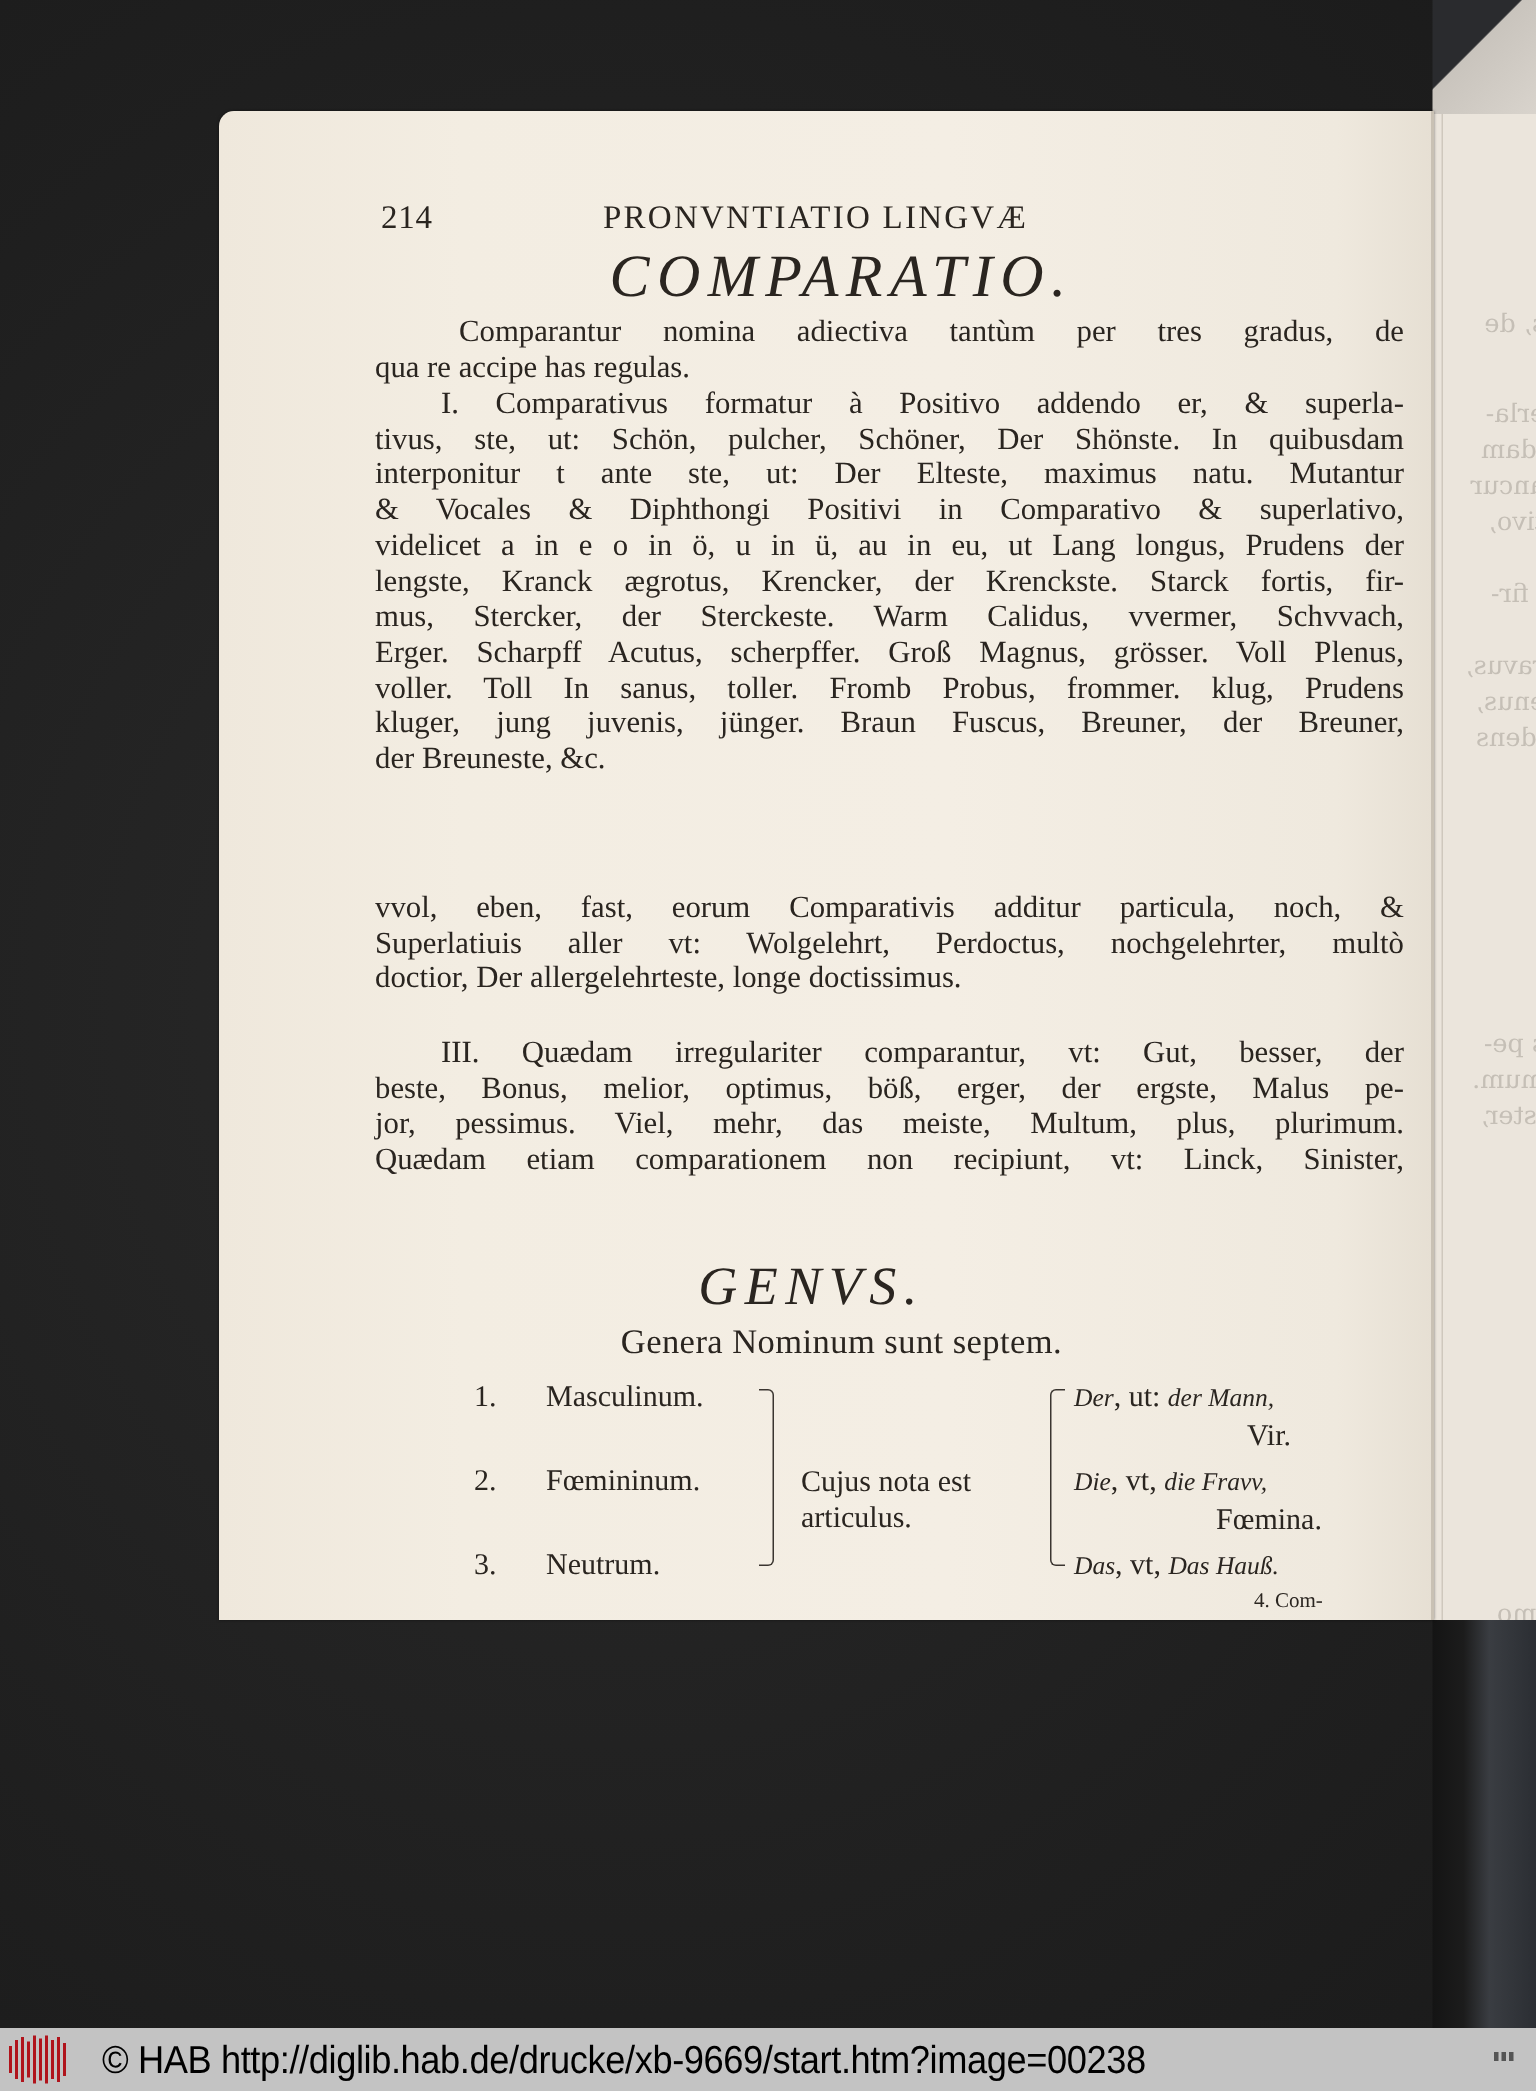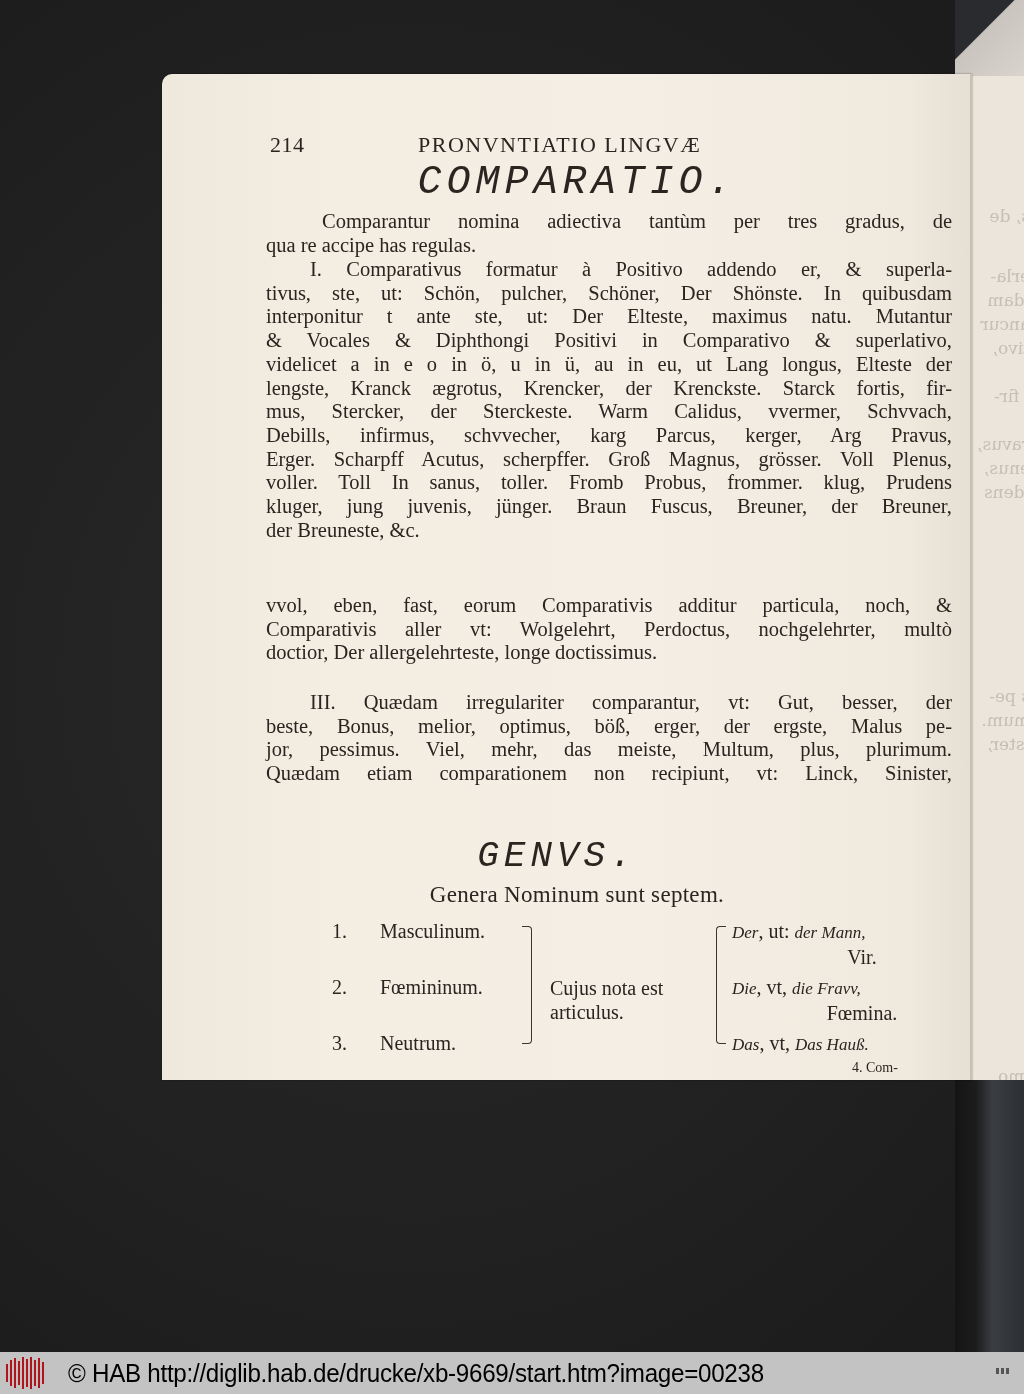--- a/index.html
+++ b/index.html
@@ -37,38 +37,37 @@
       position: absolute; left: 14px; width: 60px;
       font-family: "DejaVu Serif", serif; font-size: 17px; color: #b9b3aa;
       transform: scaleX(-1); white-space: nowrap; opacity: 0.75;
     }
     
     .page {
       position: absolute; left: 146px; top: 74px; width: 810px; height: 1006px;
       background: linear-gradient(90deg, #efe8dc 0%, #f3ede2 20%, #f4eee4 60%, #efe9de 92%, #e6dfd3 100%);
       border-top-left-radius: 10px;
       box-shadow: 0 0 2px rgba(0,0,0,0.5);
-      margin-left: 16px;
     }
     .gutter-line {
       position: absolute; right: 0; top: 0; width: 2px; height: 100%;
       background: #c9c1b4;
     }
     .running-head {
       position: absolute; top: 58px; left: 0; width: 100%; height: 30px;
     }
     .page-number {
       position: absolute; left: 108px; top: 0; font-size: 22px; letter-spacing: 0.5px;
     }
     .running-title {
       position: absolute; left: 256px; top: 0; font-size: 22px; letter-spacing: 1.5px;
     }
     .section-title {
       position: absolute; left: 0; width: 100%; text-align: center;
-      font-style: italic; font-size: 40px; letter-spacing: 5px; font-family: Liberation Mono, monospace;
+      font-style: italic; font-size: 40px; letter-spacing: 5px;
     }
     .section-title.comparatio { top: 86px; left: 10px; }
     .section-title.genus { top: 762px; left: -10px; font-size: 36px; }
     .body-text {
       position: absolute; left: 104px; width: 686px;
       font-size: 20.5px; line-height: 23.7px; text-align: justify;
     }
     .body-text .line { display: block; white-space: nowrap; text-align-last: justify; text-align: justify; }
     .body-text .line.last { text-align-last: left; }
     .body-text .indent { padding-left: 56px; }
@@ -160,33 +159,32 @@
     <div class="body-text intro">
       <span class="line indent">Comparantur nomina adiectiva tantùm per tres gradus, de</span>
       <span class="line last">qua re accipe has regulas.</span>
     </div>
 
     <div class="body-text rule1">
       <span class="line indent-s">I.  Comparativus formatur à Positivo addendo er, &amp; superla-</span>
       <span class="line">tivus, ste, ut: Schön, pulcher, Schöner, Der Shönste. In quibusdam</span>
       <span class="line">interponitur t ante ste, ut: Der Elteste, maximus natu. Mutantur</span>
       <span class="line">&amp; Vocales &amp; Diphthongi Positivi in Comparativo &amp; superlativo,</span>
-      <span class="line">videlicet a in e o in ö, u in ü, au in eu, ut Lang longus, Elteste der</span>
+      <span class="line">videlicet a in e o in ö, u in ü, au in eu, ut Lang longus, Prudens der</span>
       <span class="line">lengste, Kranck ægrotus, Krencker, der Krenckste. Starck fortis, fir-</span>
       <span class="line">mus, Stercker, der Sterckeste. Warm Calidus, vvermer, Schvvach,</span>
-      <span class="line">Debills, infirmus, schvvecher, karg Parcus, kerger, Arg Pravus,</span>
       <span class="line">Erger. Scharpff Acutus, scherpffer. Groß Magnus, grösser. Voll Plenus,</span>
       <span class="line">voller. Toll In sanus, toller. Fromb Probus, frommer. klug, Prudens</span>
       <span class="line">kluger, jung juvenis, jünger. Braun Fuscus, Breuner, der Breuner,</span>
       <span class="line last">der Breuneste, &amp;c.</span>
     </div>
 
     <div class="body-text rule2">
       <span class="line">vvol, eben, fast, eorum Comparativis additur particula, noch, &amp;</span>
-      <span class="line">Comparativis aller vt: Wolgelehrt, Perdoctus, nochgelehrter, multò</span>
+      <span class="line">Superlatiuis aller vt: Wolgelehrt, Perdoctus, nochgelehrter, multò</span>
       <span class="line last">doctior, Der allergelehrteste, longe doctissimus.</span>
     </div>
 
     <div class="body-text rule3">
       <span class="line indent-s">III.  Quædam irregulariter comparantur, vt: Gut, besser, der</span>
       <span class="line">beste, Bonus, melior, optimus, böß, erger, der ergste, Malus pe-</span>
       <span class="line">jor, pessimus. Viel, mehr, das meiste, Multum, plus, plurimum.</span>
       <span class="line">Quædam etiam comparationem non recipiunt, vt: Linck, Sinister,</span>
     </div>
 

